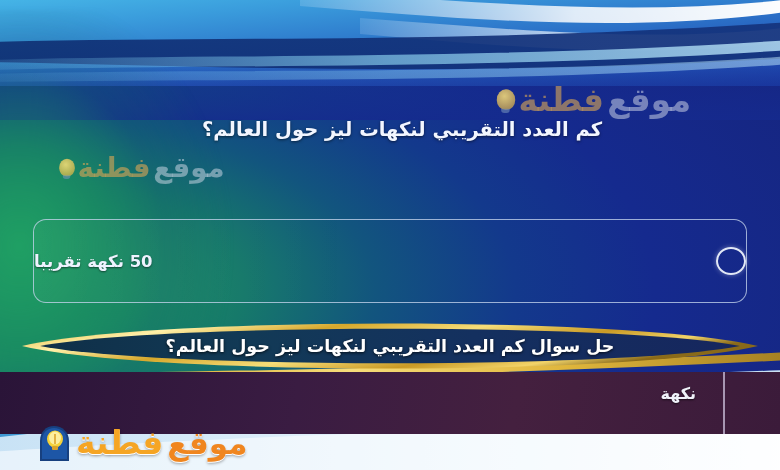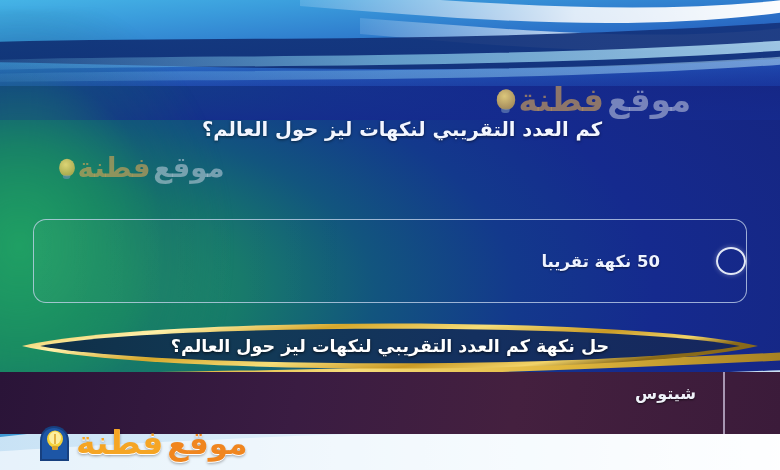--- a/index.html
+++ b/index.html
@@ -102,21 +102,21 @@
     border-radius: 13px;
     box-sizing: border-box;
     display: flex;
     flex-direction: row;
     align-items: center;
     z-index: 7;
     background: linear-gradient(90deg, rgba(255,255,255,0.035) 0%, rgba(255,255,255,0.0) 45%);
   }
   .option-text {
     flex: 1;
-    text-align: right;
+    text-align: left;
     padding-right: 28px;
     color: #eef3ff;
     font-size: 16.5px;
     font-weight: 600;
     direction: rtl;
     text-shadow: 0 1px 2px rgba(0,0,0,.5);
   }
   .radio {
     width: 26px; height: 24px;
     margin-left: 28px;
@@ -270,21 +270,21 @@
     <span class="wm-text wm-brand">فطنة</span>
     <span class="bulb"></span>
   </div>
 
   <div class="option">
     <span class="radio"></span>
     <span class="option-text">50 نكهة تقريبا</span>
   </div>
 
   <div class="band2">
-    <span class="band2-text">شيتوس</span>
+    <span class="band2-text">نكهة</span>
     <span class="band2-edge"></span>
   </div>
 
   <div class="banner-wrap">
     <svg viewBox="0 0 744 56" preserveAspectRatio="none" width="744" height="56" xmlns="http://www.w3.org/2000/svg">
       <defs>
         <linearGradient id="goldRim" x1="0" y1="0" x2="1" y2="0.35">
           <stop offset="0" stop-color="#7d5f14"></stop>
           <stop offset="0.08" stop-color="#e8c357"></stop>
           <stop offset="0.22" stop-color="#fff0a8"></stop>
@@ -299,21 +299,21 @@
           <stop offset="0.30" stop-color="#123a56"></stop>
           <stop offset="0.62" stop-color="#14305f"></stop>
           <stop offset="1" stop-color="#16265e"></stop>
         </linearGradient>
       </defs>
 
       <path d="M4,28 C130,-2 614,-2 740,28 C614,58 130,58 4,28 Z" fill="url(#goldRim)"></path>
 
       <path d="M22,28 C140,5 604,5 722,28 C604,51 140,51 22,28 Z" fill="url(#lensFill)"></path>
     </svg>
-    <div class="banner-text">حل نكهة كم العدد التقريبي لنكهات ليز حول العالم؟</div>
+    <div class="banner-text">حل سوال كم العدد التقريبي لنكهات ليز حول العالم؟</div>
   </div>
 
   <div class="bottomstrip"></div>
   <div class="logo">
     <span class="logo-site">موقع</span>
     <span class="logo-brand">فطنة</span>
     <svg class="logo-head" viewBox="0 0 34 36" xmlns="http://www.w3.org/2000/svg">
       <path d="M31,36 L31,16 C31,7 24,1 16,1 C8,1 2,7 2,16 L2,36 Z" fill="#17407f"></path>
       <path d="M29,34 L29,16 C29,8 23,3 16,3 C9,3 4,8 4,16 L4,34 Z" fill="#1d56a6"></path>
       <ellipse cx="17" cy="14" rx="8" ry="8.6" fill="#f5d23a"></ellipse>

